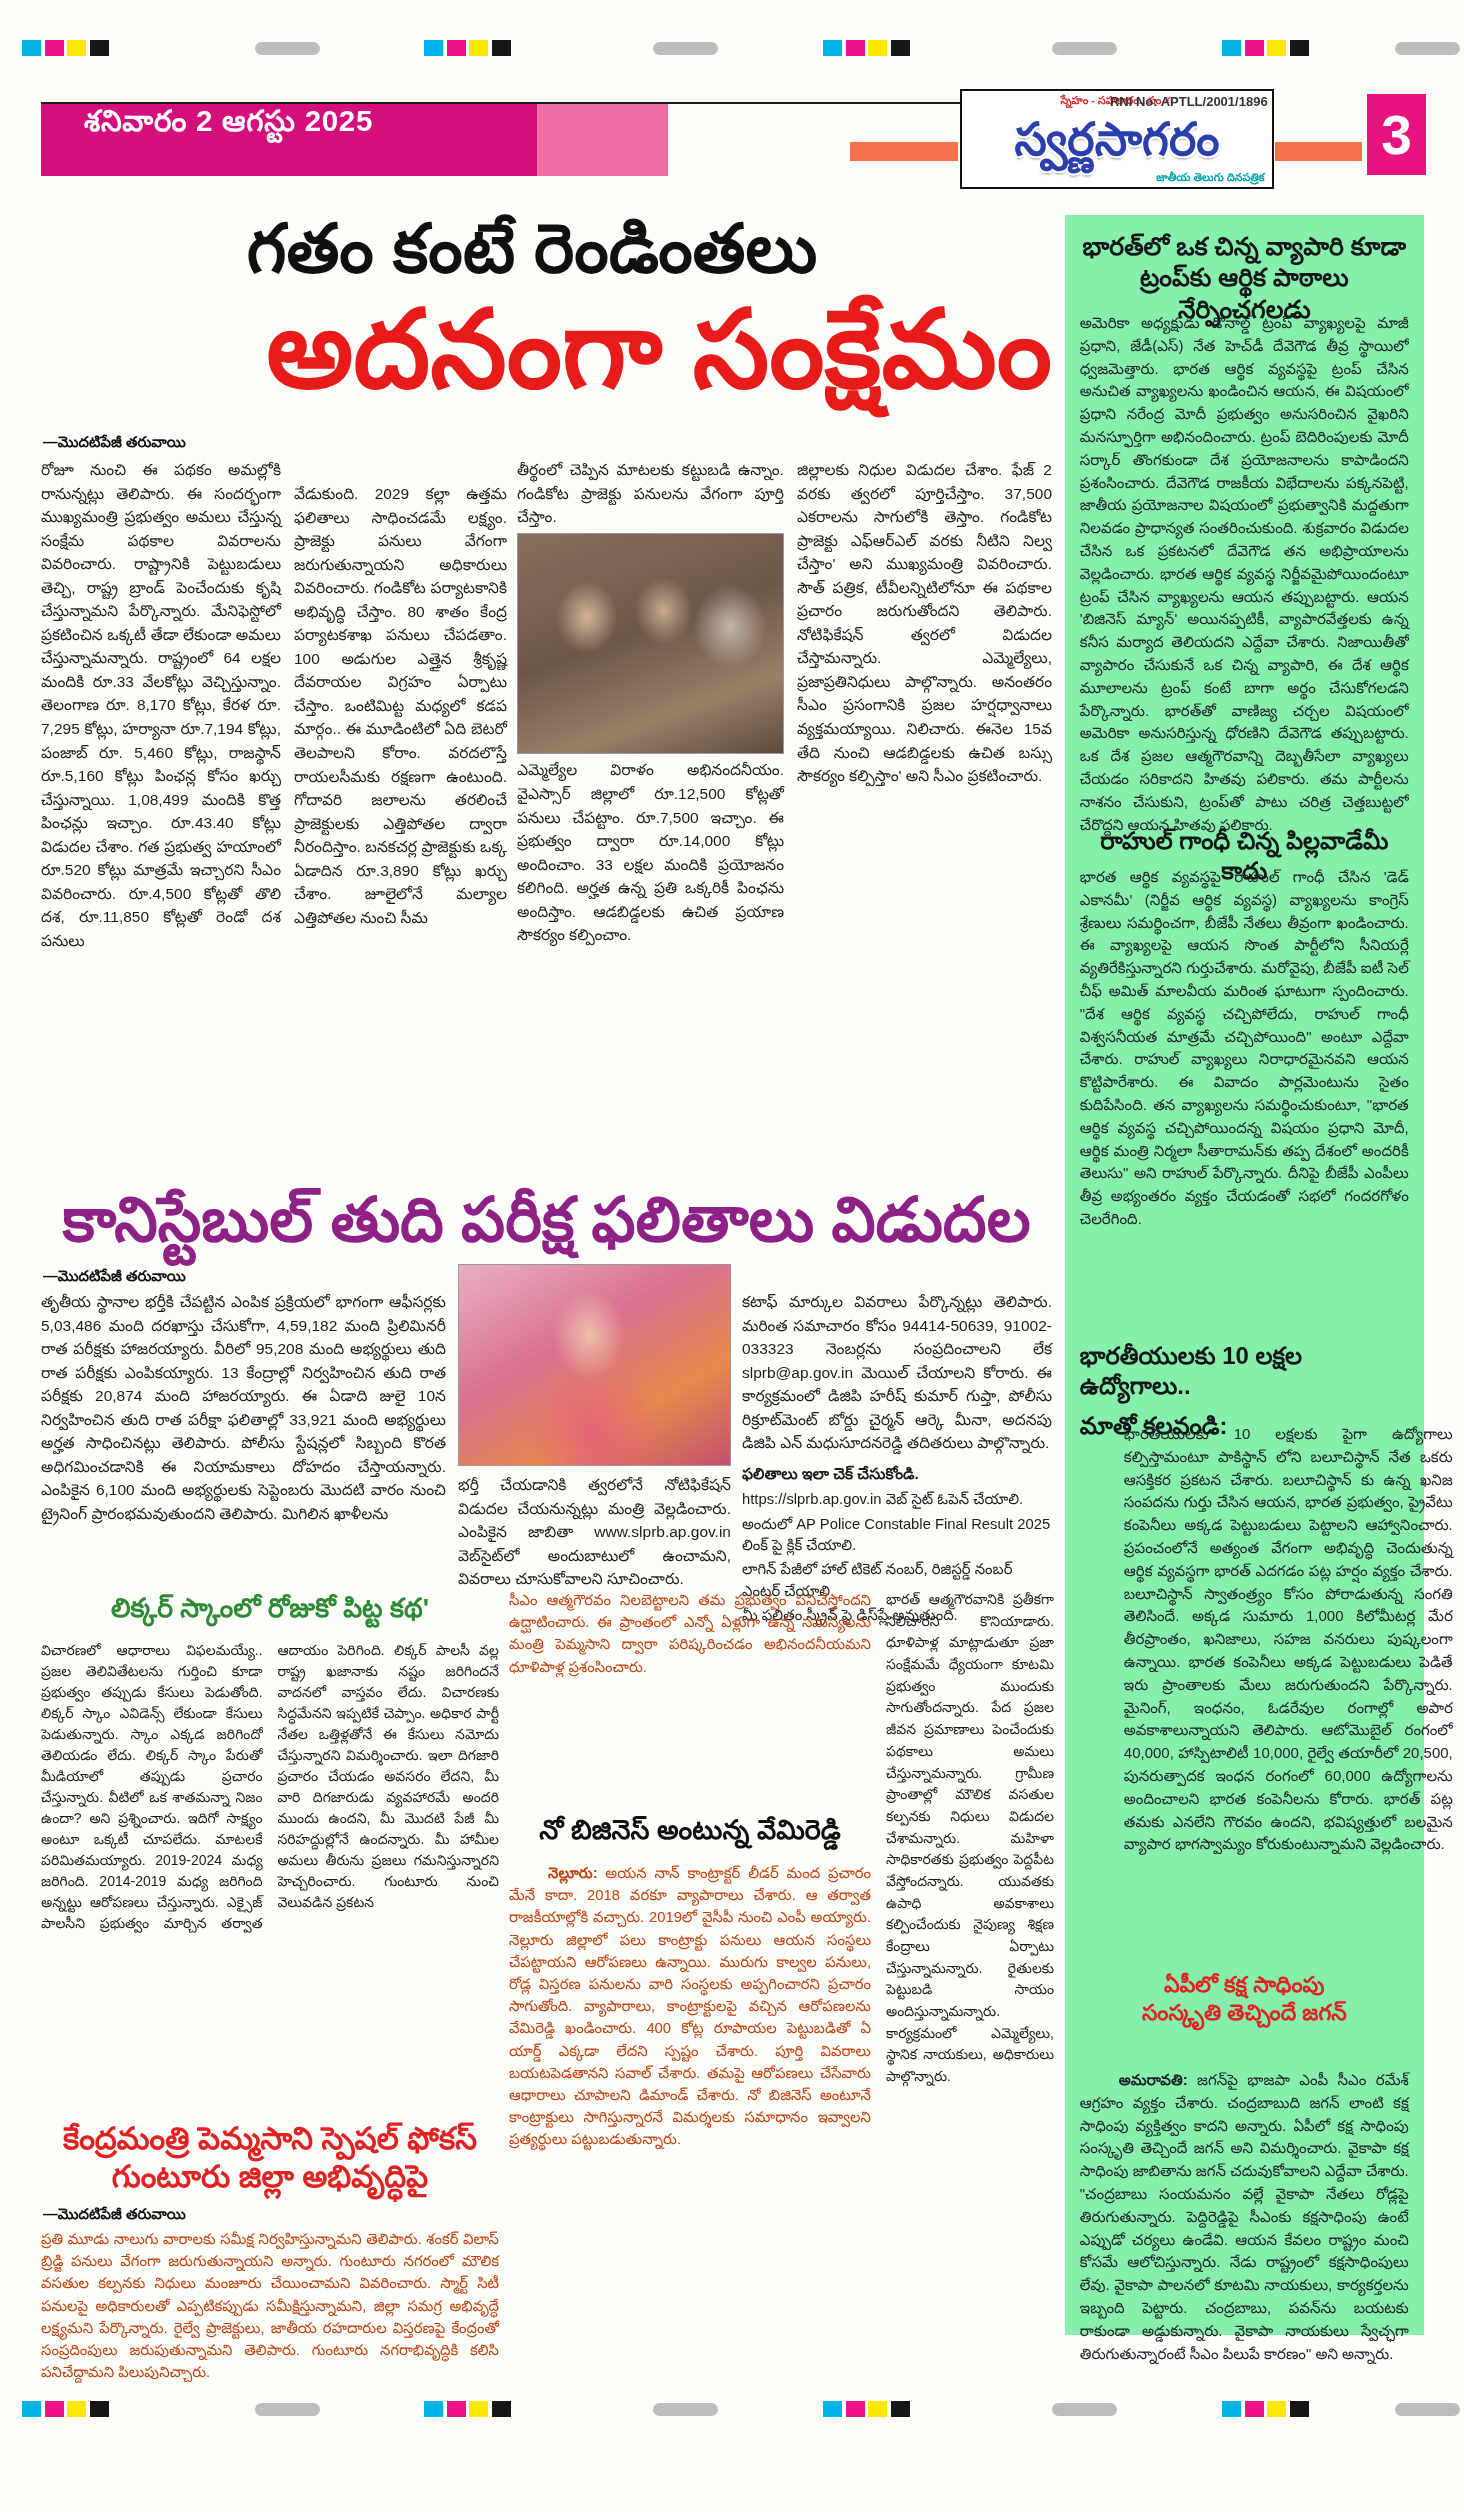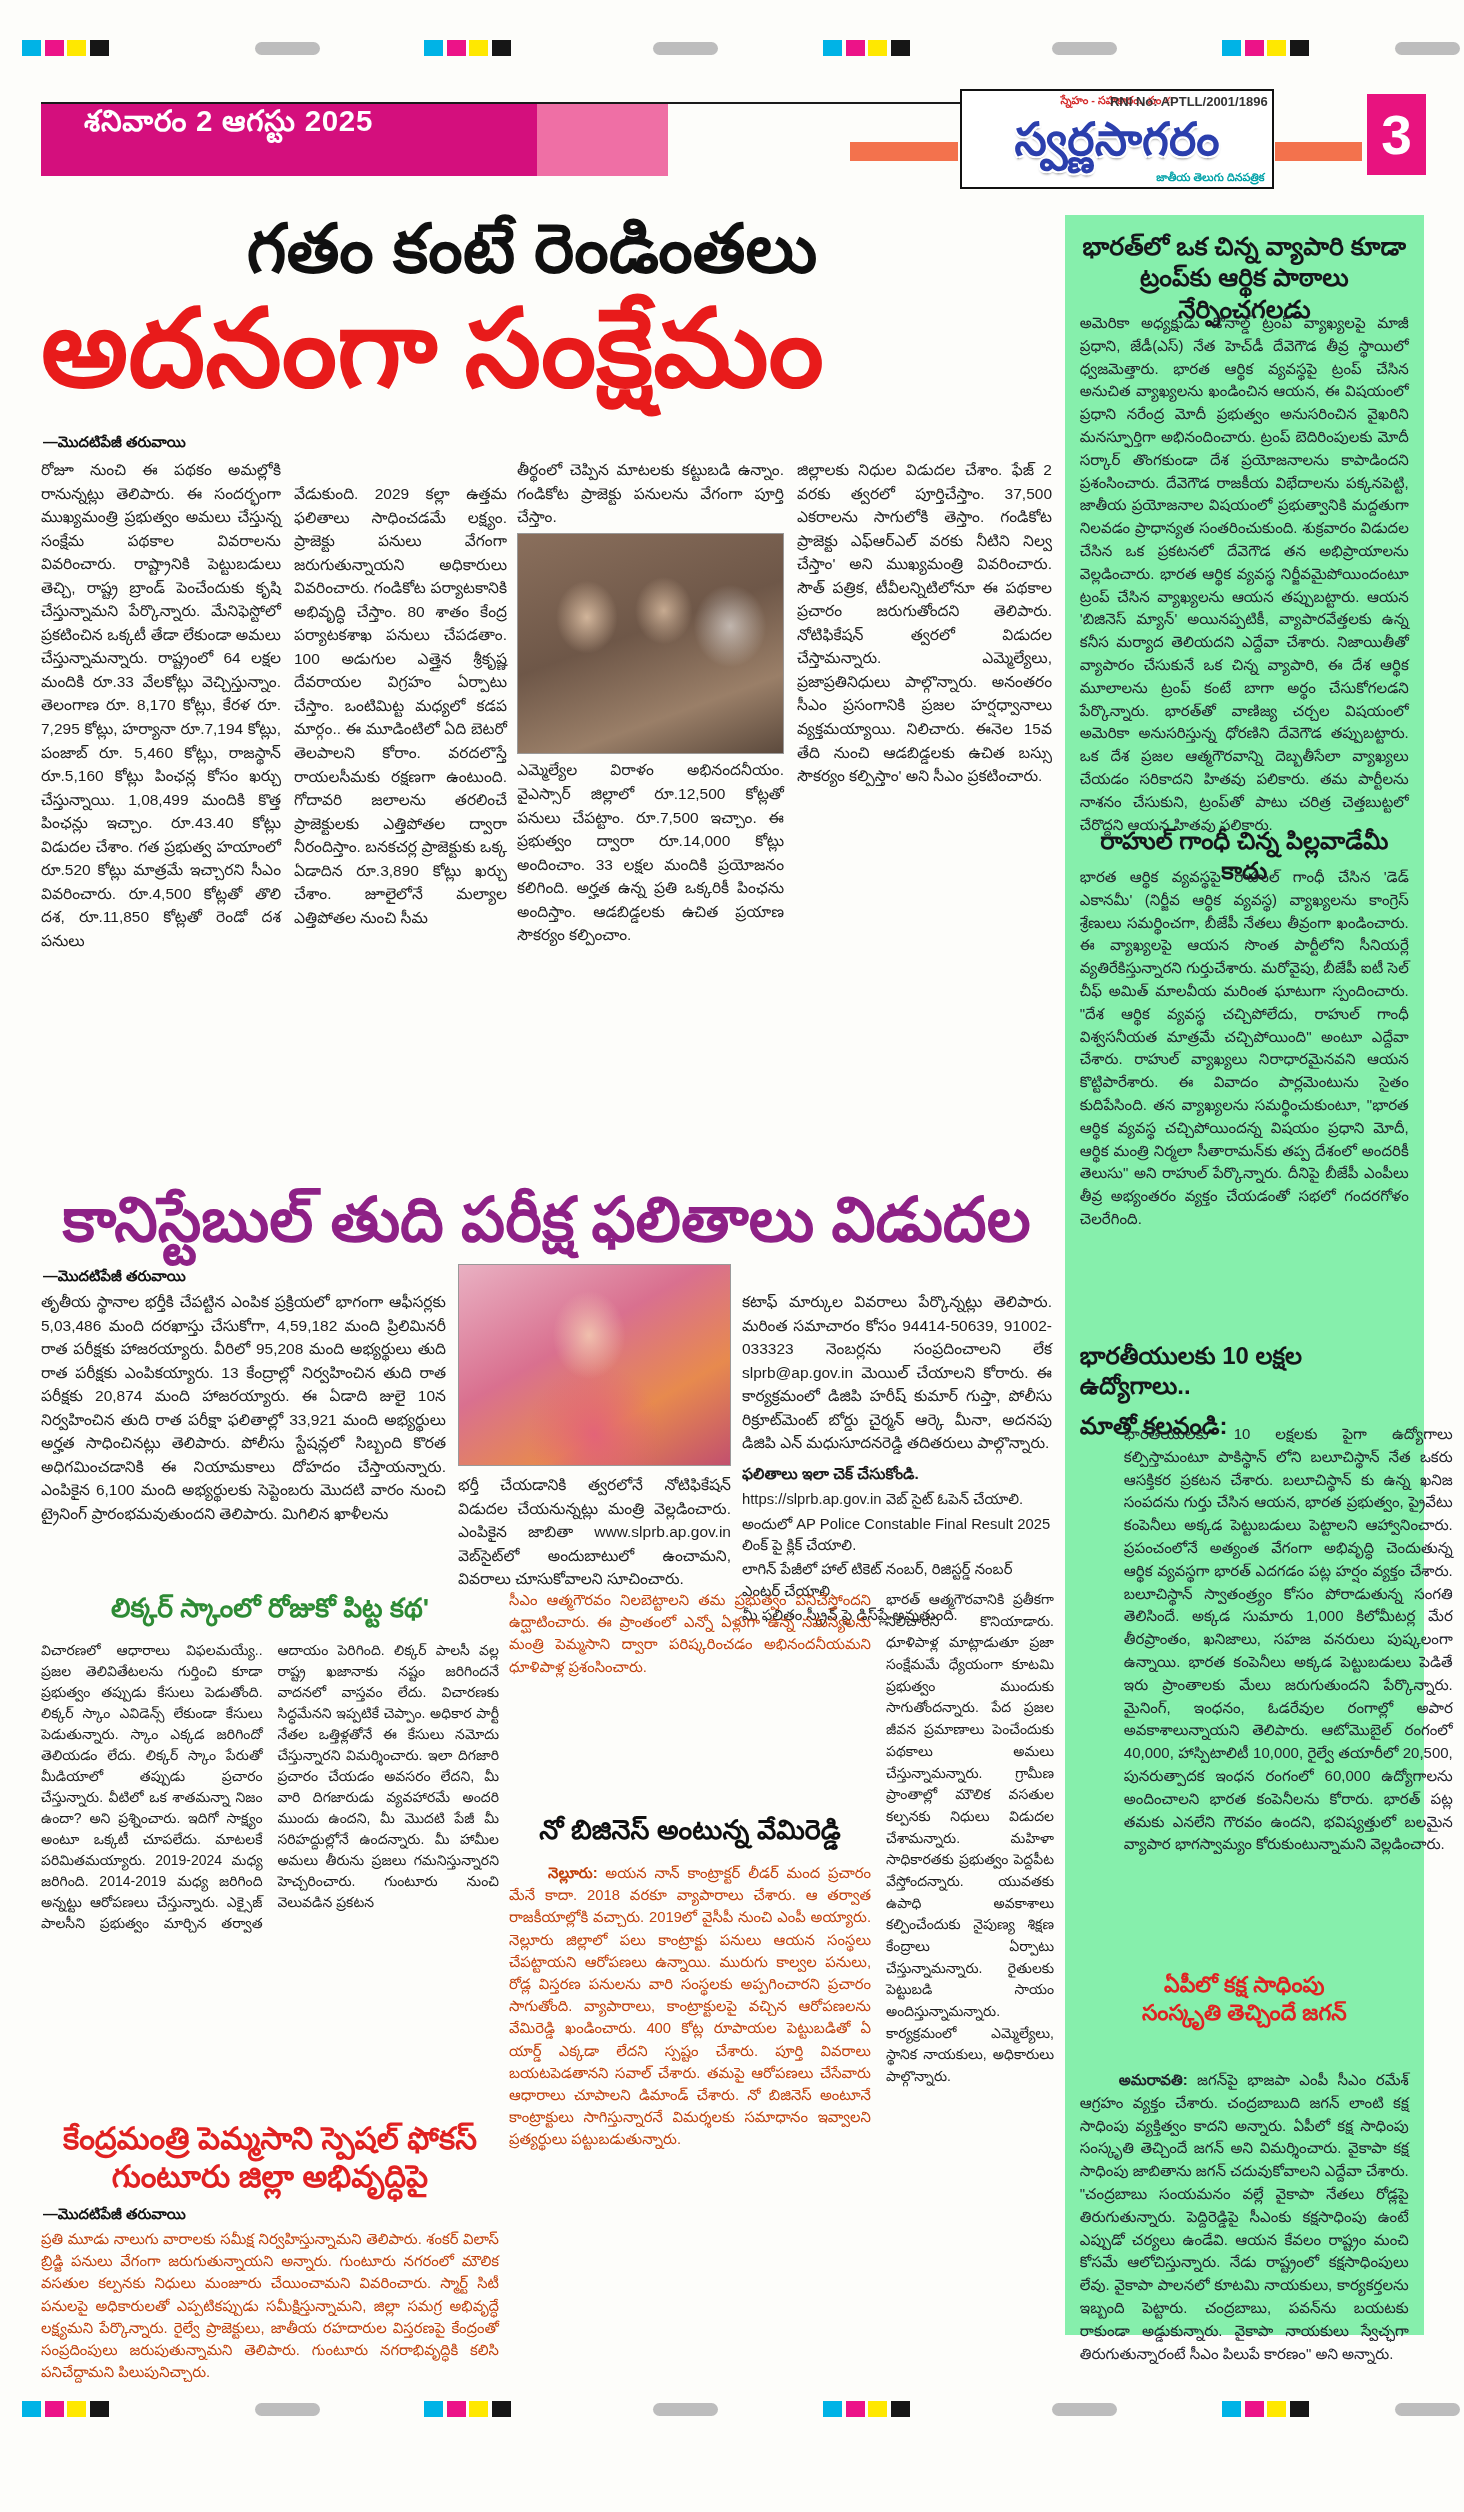--- a/index.html
+++ b/index.html
@@ -24,21 +24,21 @@
   .mast-title{position:absolute;left:0;top:20.7px;width:100%;font-size:46px;font-weight:bold;color:#2b3fad;
     text-shadow:-1.5px -1.5px 0 #fff,1.5px -1.5px 0 #fff,-1.5px 1.5px 0 #fff,1.5px 1.5px 0 #fff,0 3px 2.2px rgba(0,0,0,.45);}
   .mast-sub{position:absolute;right:7.4px;bottom:1.5px;font-size:11px;font-weight:bold;color:#00a2a8;}
   .dash{position:absolute;top:142px;height:19px;background:#f3724d;}
   .dash-l{left:850px;width:108px;}
   .dash-r{left:1275px;width:87px;}
   .pagenum-box{position:absolute;left:1367px;top:94px;width:59px;height:81px;background:#e8137f;display:flex;align-items:center;justify-content:center;}
   .pagenum{color:#fff;font-size:55px;font-weight:bold;}
   
   .kicker{position:absolute;left:111px;top:213px;width:842px;text-align:center;font-size:68px;font-weight:bold;color:#101010;line-height:1.05;}
-  .mainhead{position:absolute;left:41px;top:294px;width:1011px;text-align:left;font-size:109px;font-weight:bold;color:#e81b1b;line-height:1.02;font-family:Liberation Serif, serif;}
+  .mainhead{position:absolute;left:41px;top:294px;width:1011px;text-align:right;font-size:109px;font-weight:bold;color:#e81b1b;line-height:1.02;}
   .byline{font-weight:bold;font-size:14.8px;color:#111;}
   .body-t{font-size:15.5px;line-height:1.52;text-align:justify;color:#1b1b1b;}
   .body-s{font-size:14.8px;line-height:1.5;text-align:justify;color:#c2410c;}
   
   .m-col1{left:41px;top:458px;width:240px;height:694px;}
   .m-col2{left:294px;top:482px;width:213px;height:694px;}
   .m-col3{left:517px;top:458px;width:267px;height:694px;}
   .m-col4{left:797px;top:458px;width:255px;height:694px;}
   .photo1{width:267px;height:221px;margin:4.4px 0;
     background:

